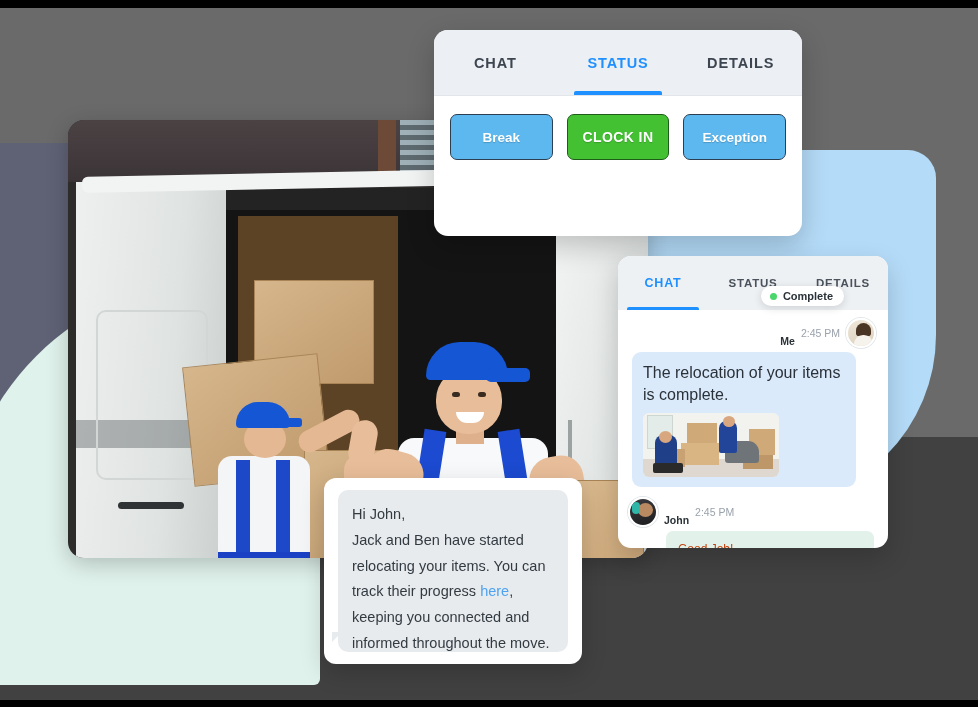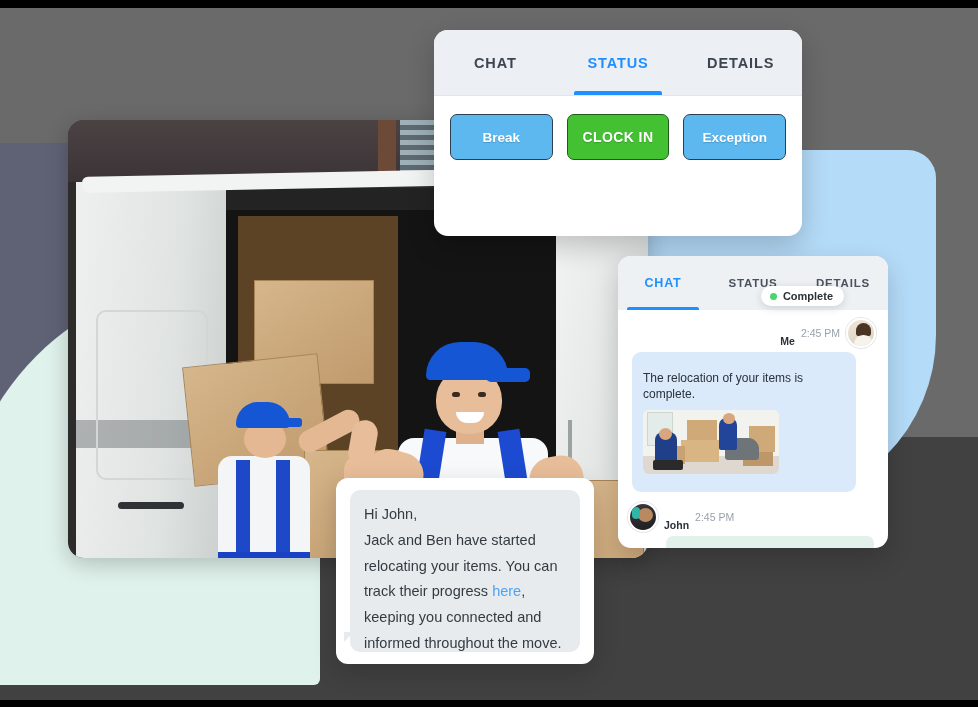--- a/index.html
+++ b/index.html
@@ -172,22 +172,22 @@
   .badge-complete {
     position:absolute; right:44px; top:30px;
     background:#fff; border-radius:16px; padding:4px 11px 4px 9px;
     display:flex; align-items:center; gap:6px;
     box-shadow:0 2px 8px rgba(0,0,0,.14);
     font-size:11px; font-weight:700; color:#2b3138; z-index:4;
   }
   .dot-green { width:7px; height:7px; border-radius:50%; background:#4ad66a; }
 
   .bubble-out {
-    background:#daeafb; border-radius:9px; padding:18px 11px;
-    margin:4px 22px 0 4px; font-size:12px; color:#2b3138; line-height:1.35;
+    background:#daeafb; border-radius:9px; padding:10px 11px;
+    margin:4px 22px 0 4px; font-size:16px; color:#2b3138; line-height:1.35;
   }
   .thumb {
     margin-top:8px; width:136px; height:64px; border-radius:6px; overflow:hidden;
     position:relative; background:#eef1ef;
   }
   .t { position:absolute; }
   .t-floor { left:0; top:46px; width:136px; height:18px; background:#ded8d0; }
   .t-wall  { left:0; top:0; width:136px; height:46px; background:#f2f2ee; }
   .t-win   { left:4px; top:2px; width:26px; height:34px; background:#e3ece8; border:1px solid #cdd6d1; }
   .t-box1  { left:44px; top:10px; width:30px; height:22px; background:#cfa978; }
@@ -203,21 +203,21 @@
   .t-tool  { left:10px; top:50px; width:30px; height:10px; background:#2a2a2a; border-radius:2px; }
 
   .msg-in-head { display:flex; align-items:center; gap:6px; margin:10px 0 0 0; }
   .bubble-in {
     background:#e2f1ea; border-radius:7px; padding:11px 12px;
     margin:4px 4px 0 38px; font-size:12px; color:#c2410c;
   }
 
   
   .note-card {
-    position:absolute; left:336px; top:478px; width:258px; height:186px;
+    position:absolute; left:324px; top:478px; width:258px; height:186px;
     background:#fff; border-radius:12px; box-shadow:0 8px 24px rgba(0,0,0,.18);
     padding:12px 14px;
   }
   .note-bubble {
     background:#e8ebee; border-radius:10px; padding:12px 14px;
     font-size:14.5px; line-height:1.78; color:#333b42; position:relative;
     height:100%;
   }
   .note-bubble::after {
     content:""; position:absolute; left:-6px; bottom:10px;

